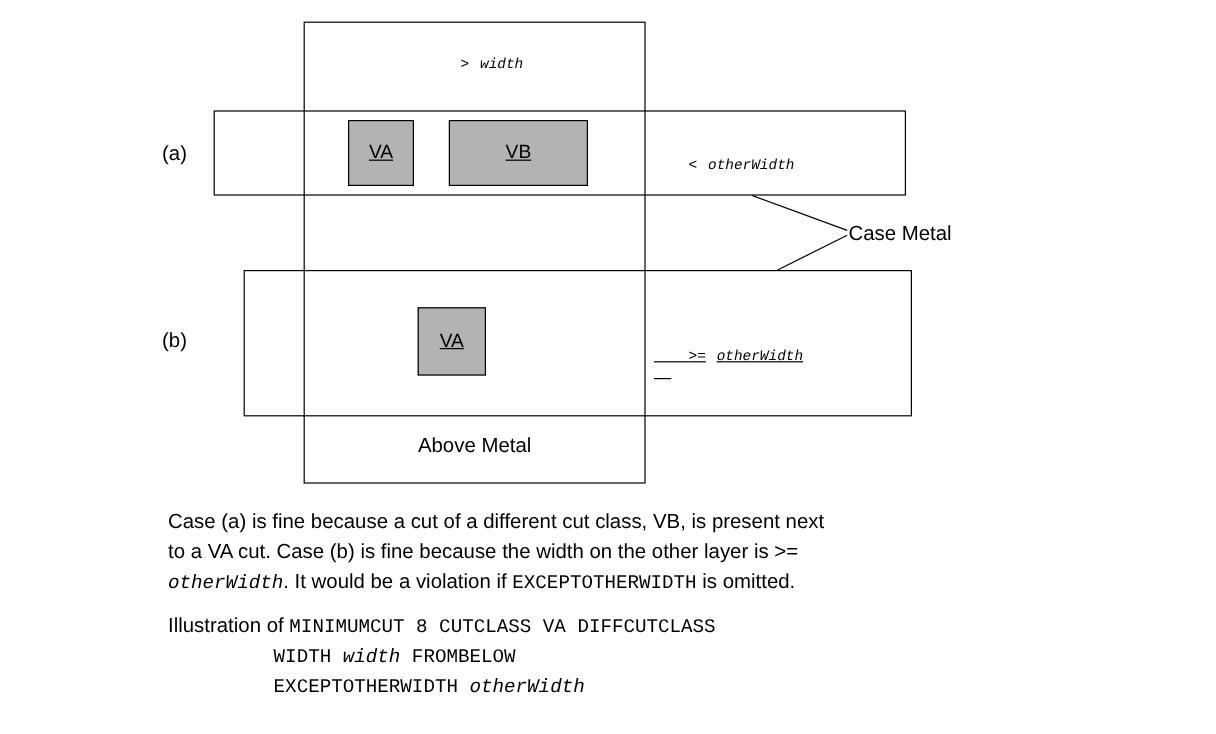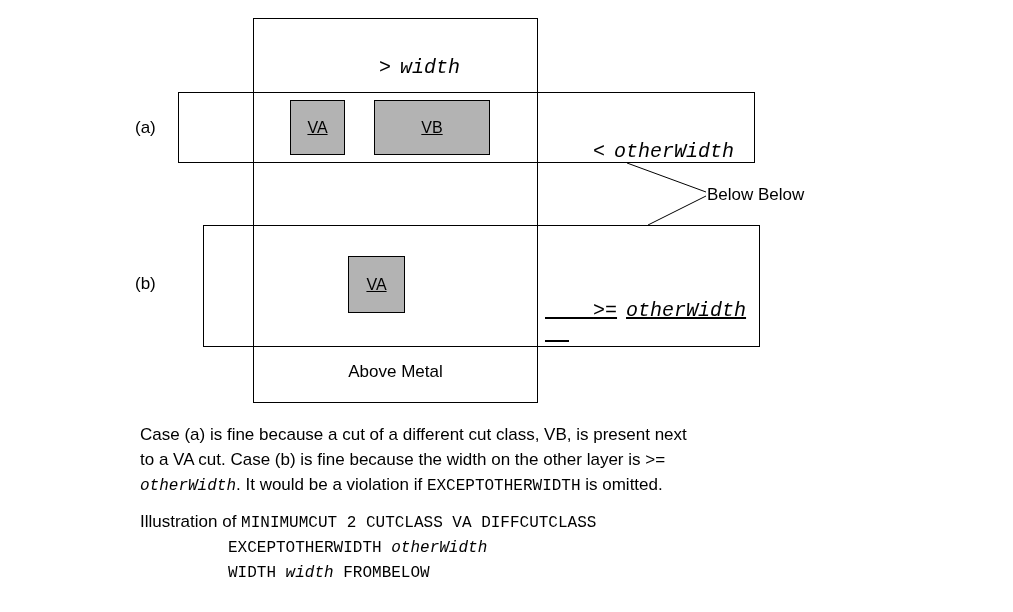--- a/index.html
+++ b/index.html
@@ -17,21 +17,21 @@
     border:1px solid #000;
     box-sizing:border-box;
     display:flex;align-items:center;justify-content:center;
     font-size:16px;
     font-family:"Liberation Sans",sans-serif;
     text-decoration:underline;
   }
   .sans{font-family:"Liberation Sans",sans-serif;font-size:17px;}
   .mono{font-family:"Liberation Mono","DejaVu Sans Mono",monospace;font-size:16px;}
   .var{font-style:italic;}
-  .cond{font-family:"Liberation Mono","DejaVu Sans Mono",monospace;font-size:20px;white-space:pre;}
+  .cond{font-family:"Liberation Mono","DejaVu Sans Mono",monospace;font-size:12px;white-space:pre;}
   .cond .op{margin-right:9px;font-style:normal;}
   .caption-line{white-space:pre-wrap;font-size:17px;line-height:25px;}
   .code-line{white-space:pre;}
   svg{display:block;}
 </style>
 </head>
 <body>
 
 <div id="canvas">
 
@@ -51,39 +51,39 @@
     <span class="op">&lt;</span><span class="var">otherWidth</span>
   </div>
 
   <div class="abs cut" style="left: 374px; top: 100px; width: 116px; height: 55px; background: rgb(179, 179, 179);">VB</div>
 
   <svg class="abs" style="left:0;top:0;" width="1013" height="612" viewBox="0 0 1013 612">
     <line x1="627" y1="163" x2="706" y2="192" stroke="#000" stroke-width="1"></line>
     <line x1="648" y1="225" x2="706" y2="196" stroke="#000" stroke-width="1"></line>
   </svg>
 
-  <div class="abs sans" style="left:707px;top:185px;">Below Below</div>
+  <div class="abs sans" style="left:707px;top:185px;">Case Metal</div>
 
   <div class="abs rect" style="left:203px;top:225px;width:557px;height:122px;"></div>
 
   <div class="abs sans" style="left:135px;top:274px;">(b)</div>
 
   <div class="abs cut" style="left: 348px; top: 256px; width: 57px; height: 57px; background: rgb(179, 179, 179);">VA</div>
 
   <div class="abs cond" style="left:545px;top:276px;text-decoration:underline;">
     <span class="op">&gt;=</span><span class="var">otherWidth</span>
   </div>
 
   <div class="abs" style="left:140px;top:422px;width:720px;">
     <div class="caption-line sans">Case (a) is fine because a cut of a different cut class, VB, is present next</div>
     <div class="caption-line sans">to a VA cut. Case (b) is fine because the width on the other layer is &gt;=</div>
     <div class="caption-line sans"><span class="mono var">otherWidth</span><span>. It would be a violation if </span><span class="mono">EXCEPTOTHERWIDTH</span><span> is omitted.</span></div>
   </div>
 
   <div class="abs sans" style="left:253px;top:362px;width:285px;text-align:center;">Above Metal</div>
 
   <div class="abs" style="left:140px;top:509px;width:720px;">
-    <div class="code-line" style="line-height:26px;"><span class="sans">Illustration of </span><span class="mono">MINIMUMCUT 2 CUTCLASS VA DIFFCUTCLASS</span></div>
+    <div class="code-line" style="line-height:26px;"><span class="sans">Illustration of </span><span class="mono">MINIMUMCUT 8 CUTCLASS VA DIFFCUTCLASS</span></div>
+    <div class="code-line mono" style="padding-left:88px;line-height:25px;"><span>WIDTH </span><span class="var">width</span><span> FROMBELOW</span></div>
     <div class="code-line mono" style="padding-left:88px;line-height:25px;"><span>EXCEPTOTHERWIDTH </span><span class="var">otherWidth</span></div>
-    <div class="code-line mono" style="padding-left:88px;line-height:25px;"><span>WIDTH </span><span class="var">width</span><span> FROMBELOW</span></div>
   </div>
 
 </div>
 
 </body></html>

